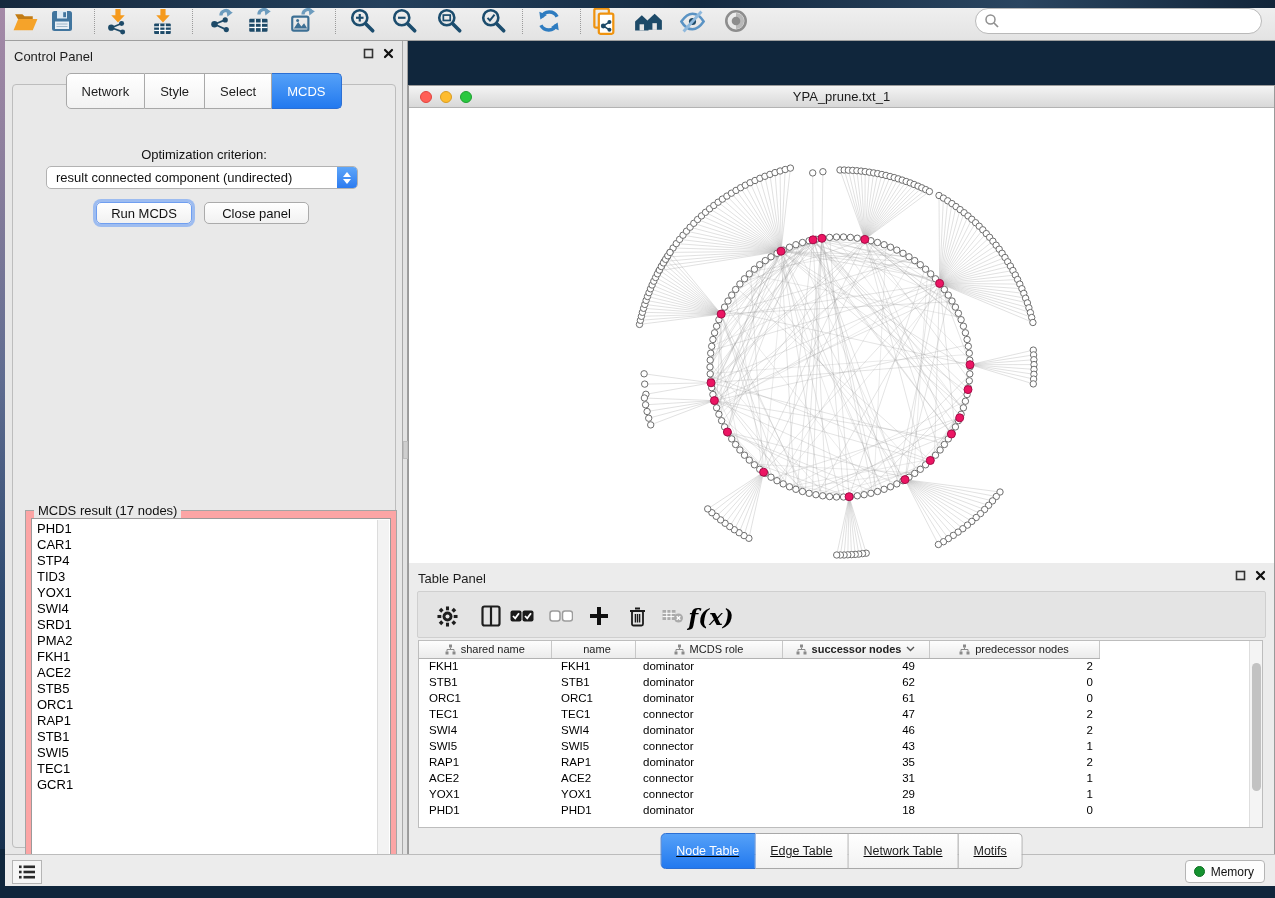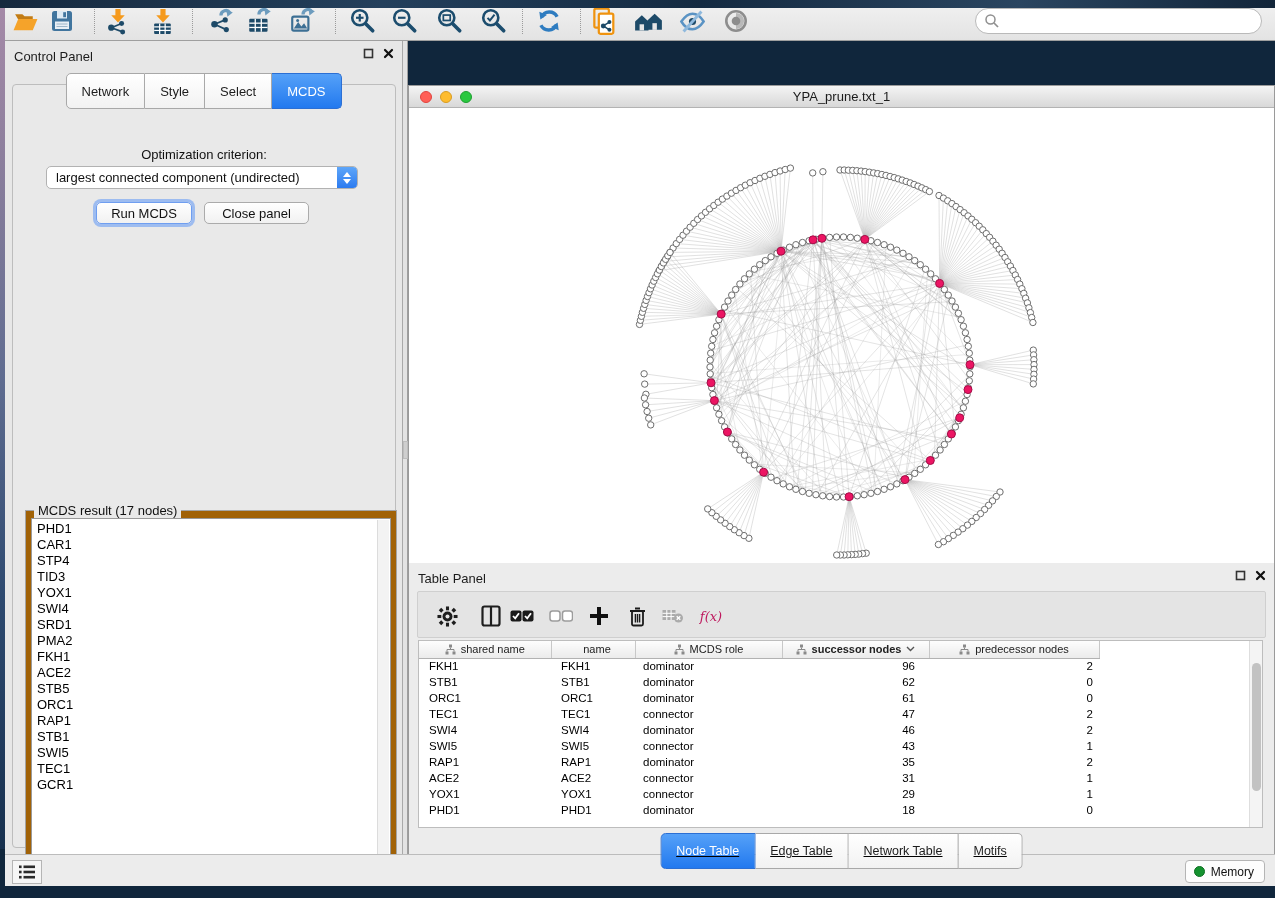--- a/index.html
+++ b/index.html
@@ -46,21 +46,21 @@
     background:linear-gradient(180deg,#5ea6f9,#2c7bf0); display:flex; flex-direction:column;
     align-items:center; justify-content:center; gap:2px; }
   .tri-up { width:0; height:0; border-left:4px solid transparent; border-right:4px solid transparent; border-bottom:5px solid #fff; }
   .tri-dn { width:0; height:0; border-left:4px solid transparent; border-right:4px solid transparent; border-top:5px solid #fff; }
   .mac-btn { position:absolute; height:22px; background:linear-gradient(180deg,#ffffff,#f1f1f1);
     border:1px solid #ababab; border-radius:5px; font-size:13px; color:#111;
     display:flex; align-items:center; justify-content:center; cursor:pointer; }
   #run-btn { left:83px; top:117px; width:96px; box-shadow:0 0 0 3px rgba(106,158,245,.6); border-color:#6f9ef0; }
   #close-btn { left:191px; top:117px; width:105px; }
   #mcds-fieldset { position:absolute; left:12px; top:425px; width:372px; height:373px;
-    border:1px solid #a5a5a5; background:#a16207; }
+    border:1px solid #a5a5a5; background:#fca5a5; }
   #mcds-legend { position:absolute; left:8px; top:-8px; background:#e9e9e9; padding:0 4px; font-size:13px; color:#111; }
   #mcds-listbox { position:absolute; left:5px; top:7px; right:5px; bottom:5px; background:#fff; border:1px solid #9a9a9a; }
   #mcds-list { position:absolute; left:0; top:2px; right:13px; bottom:0; overflow:hidden; }
   .list-item { font-size:13px; line-height:16px; padding-left:5px; color:#000; cursor:default; }
   #mcds-scroll { position:absolute; top:1px; right:1px; bottom:1px; width:12px; background:#f3f3f3; border-left:1px solid #dcdcdc; }
 
   
   #splitter { left:403px; top:41px; width:5px; height:817px; background:#e3e3e3; border-right:1px solid #9f9f9f; }
   #splitter .grip { position:absolute; left:0; top:400px; width:5px; height:18px; background:#cfcfcf; border:1px solid #bdbdbd; }
 
@@ -70,21 +70,21 @@
     background:linear-gradient(180deg,#f4f4f4,#d8d8d8); border-bottom:1px solid #b3b3b3; }
   .tl { position:absolute; top:5px; width:12px; height:12px; border-radius:50%; cursor:pointer; }
   #net-title { position:absolute; left:0; right:0; top:3px; text-align:center; font-size:13px; color:#1b1b1b; }
   #net-canvas { position:absolute; left:0; top:22px; }
 
   
   #table-panel { left:408px; top:563px; width:867px; height:295px; background:#ececec; border:1px solid #9a9a9a; border-top:none; }
   #tp-toolbar { position:absolute; left:8px; top:28px; right:8px; height:47px;
     background:#e4e4e4; border:1px solid #cfcfcf; border-radius:2px; }
   .tp-icon { position:absolute; top:9px; width:30px; height:30px; display:flex; align-items:center; justify-content:center; cursor:pointer; }
-  .fx-label { font-family:"DejaVu Serif", serif; font-style:italic; font-size:13px; color:#be185d; }
+  .fx-label { font-family:"DejaVu Serif", serif; font-style:italic; font-size:23px; color:#000000;font-weight:bold; }
   #tp-table-area { position:absolute; left:9px; top:77px; right:11px; height:188px; background:#fff; border:1px solid #bdbdbd; overflow:hidden; }
   table { border-collapse:collapse; table-layout:fixed; }
   th { height:17px; font-weight:normal; font-size:11px; color:#222;
     background:linear-gradient(180deg,#fdfdfd,#ebebeb); border-right:1px solid #c8c8c8; border-bottom:1px solid #b2b2b2; cursor:pointer; }
   th .hwrap { display:flex; align-items:center; justify-content:center; gap:5px; }
   td { height:16px; font-size:11.5px; color:#000; white-space:nowrap; overflow:hidden; }
   td.txt { padding-left:10px; text-align:left; }
   td.num { text-align:right; }
   #tp-vscroll { position:absolute; top:0; right:0; bottom:0; width:13px; background:#f4f4f4; border-left:1px solid #dedede; }
   #tp-thumb { position:absolute; left:1.5px; width:9px; border-radius:5px; background:#c2c2c2; cursor:pointer; }
@@ -279,21 +279,21 @@
     </div>
     <div id="cp-tabs" class="seg-tabs">
         <div class="seg-tab">Network</div>
         <div class="seg-tab">Style</div>
         <div class="seg-tab">Select</div>
         <div class="seg-tab active">MCDS</div>
       </div>
     <div id="cp-content" class="abs">
       <div id="criterion-label">Optimization criterion:</div>
       <div id="criterion-select">
-        <span class="val">largest connected component (undirected)</span>
+        <span class="val">result connected component (undirected)</span>
         <span class="stepper">
             <span class="tri-up"></span>
             <span class="tri-dn"></span>
           </span>
       </div>
       <div id="run-btn" class="mac-btn">Run MCDS</div>
       <div id="close-btn" class="mac-btn">Close panel</div>
       <div id="mcds-fieldset">
         <div id="mcds-legend">MCDS result (17 nodes)</div>
         <div id="mcds-listbox">
@@ -1139,21 +1139,21 @@
                   <span>predecessor nodes</span>
                 </div>
               </th>
             </tr>
           </thead>
         <tbody id="tp-body">
             <tr>
               <td class="txt" style="padding-left: 10px;">FKH1</td>
               <td class="txt" style="padding-left: 10px;">FKH1</td>
               <td class="txt" style="padding-left: 8px;">dominator</td>
-              <td class="num" style="padding-right: 14px;">96</td>
+              <td class="num" style="padding-right: 14px;">49</td>
               <td class="num" style="padding-right: 6px;">2</td>
             </tr>
             <tr>
               <td class="txt" style="padding-left: 10px;">STB1</td>
               <td class="txt" style="padding-left: 10px;">STB1</td>
               <td class="txt" style="padding-left: 8px;">dominator</td>
               <td class="num" style="padding-right: 14px;">62</td>
               <td class="num" style="padding-right: 6px;">0</td>
             </tr>
             <tr>

